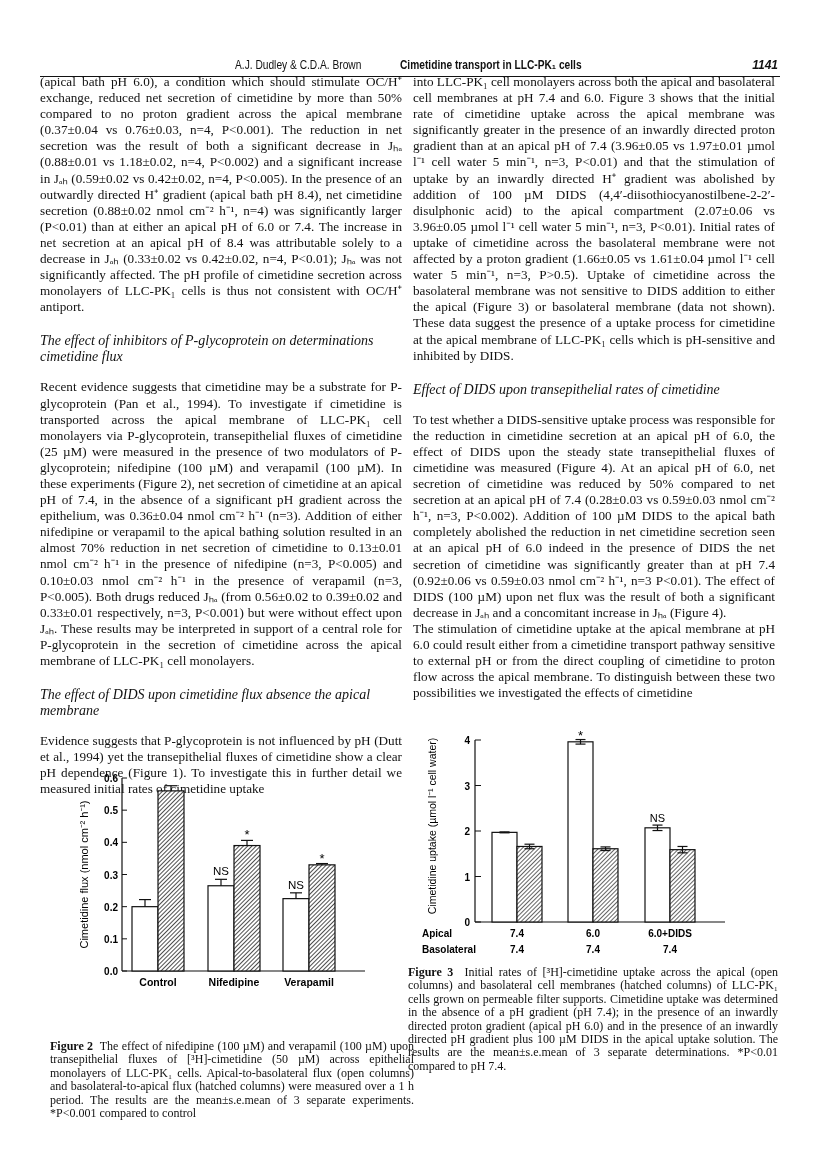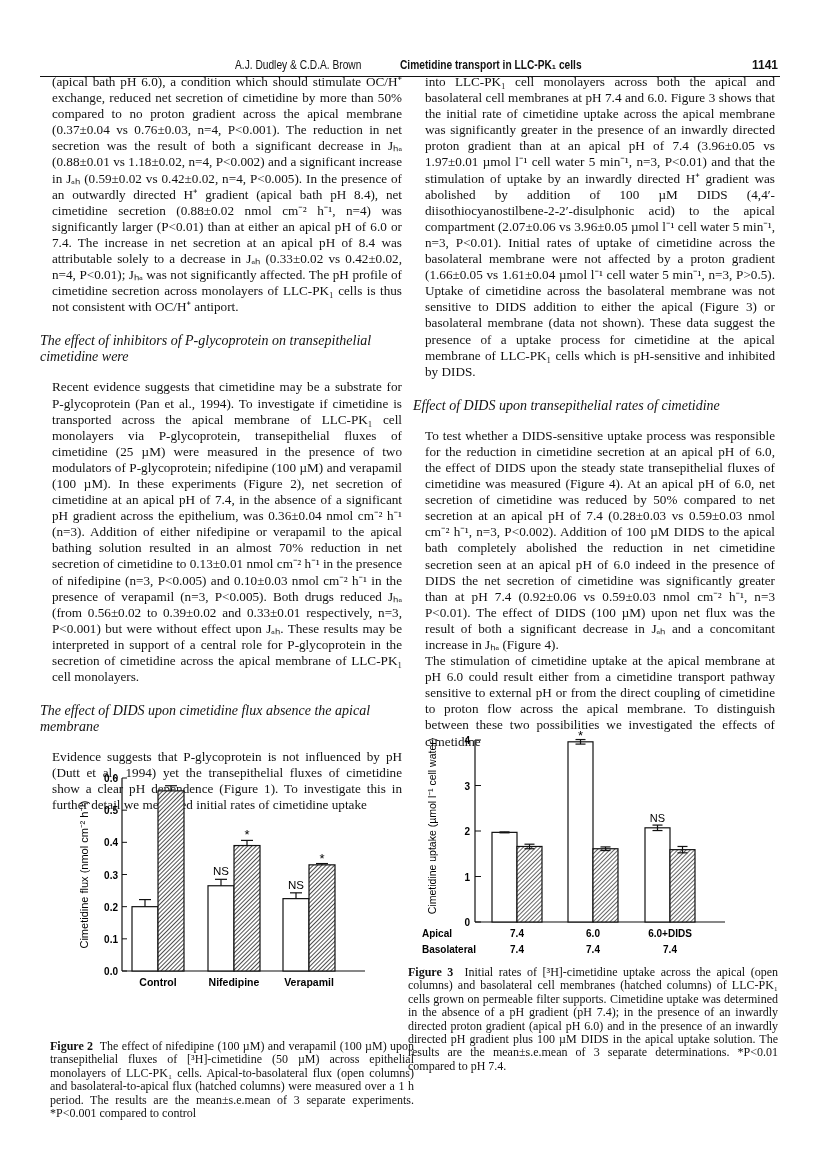--- a/index.html
+++ b/index.html
@@ -1,42 +1,42 @@
 <!DOCTYPE html>
 <html><head>
 <meta charset="utf-8">
 <style>
   html, body { margin: 0; padding: 0; background: #ffffff; }
   body { width: 816px; height: 1153px; position: relative; overflow: hidden; font-family: "Liberation Serif", serif; color: #111; }
   .header { position: absolute; top: 56px; left: 40px; width: 740px; height: 20px; border-bottom: 1.5px solid #111; }
   .header .authors { position: absolute; left: 195px; top: 2px; font-family: "Liberation Sans", sans-serif; font-size: 12px; transform: scaleX(0.85); transform-origin: left; }
   .header .running-title { position: absolute; left: 360px; top: 2px; font-family: "Liberation Sans", sans-serif; font-size: 12px; font-weight: bold; transform: scaleX(0.85); transform-origin: left; }
-  .header .page-num { position: absolute; right: 2px; top: 2px; font-family: "Liberation Sans", sans-serif; font-size: 12px; font-weight: bold; }
+  .header .page-num { position: absolute; right: 2px; top: 2px; font-family: "Liberation Sans", sans-serif; font-size: 12px; font-weight: bold; font-style: italic; }
   .col { position: absolute; width: 362px; font-size: 13.2px; line-height: 16.1px; text-align: justify; }
   .col-left { left: 40px; top: 74px; }
   .col-right { left: 413px; top: 74px; }
-  .col p { margin: 0 0 0 12px; }
+  .col p { margin: 0 0 0 0; }
   .col h3 { font-style: italic; font-weight: normal; font-size: 14px; line-height: 16px; margin: 18px 0 14px 0; text-align: left; }
   .fig { position: absolute; }
   .fig svg text { font-family: "Liberation Sans", sans-serif; }
   .caption { position: absolute; font-size: 12px; line-height: 13.4px; text-align: justify; }
   .caption b { font-weight: bold; }
 </style>
 </head>
 <body>
 
 <div class="header">
   <span class="authors">A.J. Dudley &amp; C.D.A. Brown</span>
   <span class="running-title">Cimetidine transport in LLC-PK₁ cells</span>
   <span class="page-num">1141</span>
 </div>
 
 <div class="col col-left">
   <p>(apical bath pH 6.0), a condition which should stimulate OC/H⁺ exchange, reduced net secretion of cimetidine by more than 50% compared to no proton gradient across the apical membrane (0.37±0.04 vs 0.76±0.03, n=4, P&lt;0.001). The reduction in net secretion was the result of both a significant decrease in Jₕₐ (0.88±0.01 vs 1.18±0.02, n=4, P&lt;0.002) and a significant increase in Jₐₕ (0.59±0.02 vs 0.42±0.02, n=4, P&lt;0.005). In the presence of an outwardly directed H⁺ gradient (apical bath pH 8.4), net cimetidine secretion (0.88±0.02 nmol cm⁻² h⁻¹, n=4) was significantly larger (P&lt;0.01) than at either an apical pH of 6.0 or 7.4. The increase in net secretion at an apical pH of 8.4 was attributable solely to a decrease in Jₐₕ (0.33±0.02 vs 0.42±0.02, n=4, P&lt;0.01); Jₕₐ was not significantly affected. The pH profile of cimetidine secretion across monolayers of LLC-PK₁ cells is thus not consistent with OC/H⁺ antiport.</p>
-  <h3>The effect of inhibitors of P-glycoprotein on transepithelial cimetidine were</h3>
+  <h3>The effect of inhibitors of P-glycoprotein on determinations cimetidine flux</h3>
   <p>Recent evidence suggests that cimetidine may be a substrate for P-glycoprotein (Pan et al., 1994). To investigate if cimetidine is transported across the apical membrane of LLC-PK₁ cell monolayers via P-glycoprotein, transepithelial fluxes of cimetidine (25 µM) were measured in the presence of two modulators of P-glycoprotein; nifedipine (100 µM) and verapamil (100 µM). In these experiments (Figure 2), net secretion of cimetidine at an apical pH of 7.4, in the absence of a significant pH gradient across the epithelium, was 0.36±0.04 nmol cm⁻² h⁻¹ (n=3). Addition of either nifedipine or verapamil to the apical bathing solution resulted in an almost 70% reduction in net secretion of cimetidine to 0.13±0.01 nmol cm⁻² h⁻¹ in the presence of nifedipine (n=3, P&lt;0.005) and 0.10±0.03 nmol cm⁻² h⁻¹ in the presence of verapamil (n=3, P&lt;0.005). Both drugs reduced Jₕₐ (from 0.56±0.02 to 0.39±0.02 and 0.33±0.01 respectively, n=3, P&lt;0.001) but were without effect upon Jₐₕ. These results may be interpreted in support of a central role for P-glycoprotein in the secretion of cimetidine across the apical membrane of LLC-PK₁ cell monolayers.</p>
   <h3>The effect of DIDS upon cimetidine flux absence the apical membrane</h3>
   <p>Evidence suggests that P-glycoprotein is not influenced by pH (Dutt et al., 1994) yet the transepithelial fluxes of cimetidine show a clear pH dependence (Figure 1). To investigate this in further detail we measured initial rates of cimetidine uptake</p>
 </div>
 
 <div class="col col-right">
   <p>into LLC-PK₁ cell monolayers across both the apical and basolateral cell membranes at pH 7.4 and 6.0. Figure 3 shows that the initial rate of cimetidine uptake across the apical membrane was significantly greater in the presence of an inwardly directed proton gradient than at an apical pH of 7.4 (3.96±0.05 vs 1.97±0.01 µmol l⁻¹ cell water 5 min⁻¹, n=3, P&lt;0.01) and that the stimulation of uptake by an inwardly directed H⁺ gradient was abolished by addition of 100 µM DIDS (4,4′-diisothiocyanostilbene-2-2′-disulphonic acid) to the apical compartment (2.07±0.06 vs 3.96±0.05 µmol l⁻¹ cell water 5 min⁻¹, n=3, P&lt;0.01). Initial rates of uptake of cimetidine across the basolateral membrane were not affected by a proton gradient (1.66±0.05 vs 1.61±0.04 µmol l⁻¹ cell water 5 min⁻¹, n=3, P&gt;0.5). Uptake of cimetidine across the basolateral membrane was not sensitive to DIDS addition to either the apical (Figure 3) or basolateral membrane (data not shown). These data suggest the presence of a uptake process for cimetidine at the apical membrane of LLC-PK₁ cells which is pH-sensitive and inhibited by DIDS.</p>
   <h3>Effect of DIDS upon transepithelial rates of cimetidine</h3>
   <p>To test whether a DIDS-sensitive uptake process was responsible for the reduction in cimetidine secretion at an apical pH of 6.0, the effect of DIDS upon the steady state transepithelial fluxes of cimetidine was measured (Figure 4). At an apical pH of 6.0, net secretion of cimetidine was reduced by 50% compared to net secretion at an apical pH of 7.4 (0.28±0.03 vs 0.59±0.03 nmol cm⁻² h⁻¹, n=3, P&lt;0.002). Addition of 100 µM DIDS to the apical bath completely abolished the reduction in net cimetidine secretion seen at an apical pH of 6.0 indeed in the presence of DIDS the net secretion of cimetidine was significantly greater than at pH 7.4 (0.92±0.06 vs 0.59±0.03 nmol cm⁻² h⁻¹, n=3 P&lt;0.01). The effect of DIDS (100 µM) upon net flux was the result of both a significant decrease in Jₐₕ and a concomitant increase in Jₕₐ (Figure 4).</p>
   <p>The stimulation of cimetidine uptake at the apical membrane at pH 6.0 could result either from a cimetidine transport pathway sensitive to external pH or from the direct coupling of cimetidine to proton flow across the apical membrane. To distinguish between these two possibilities we investigated the effects of cimetidine</p>

